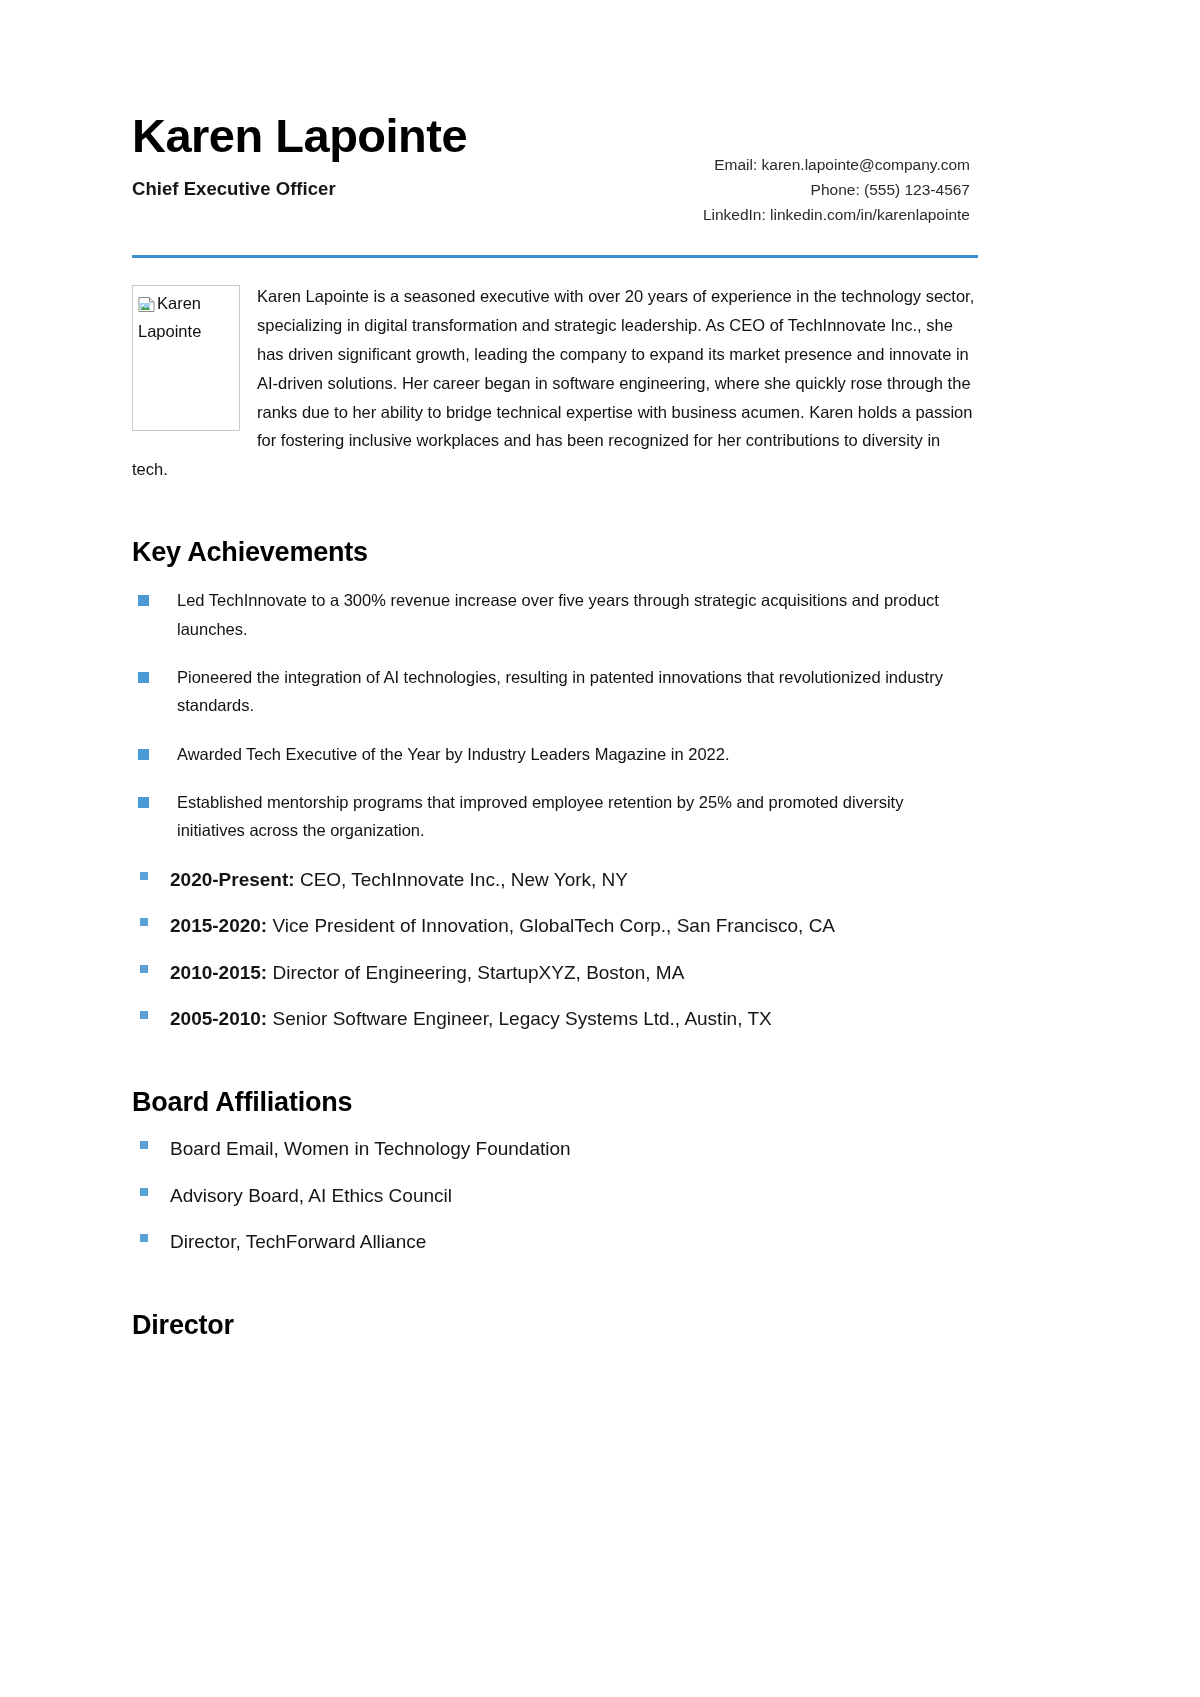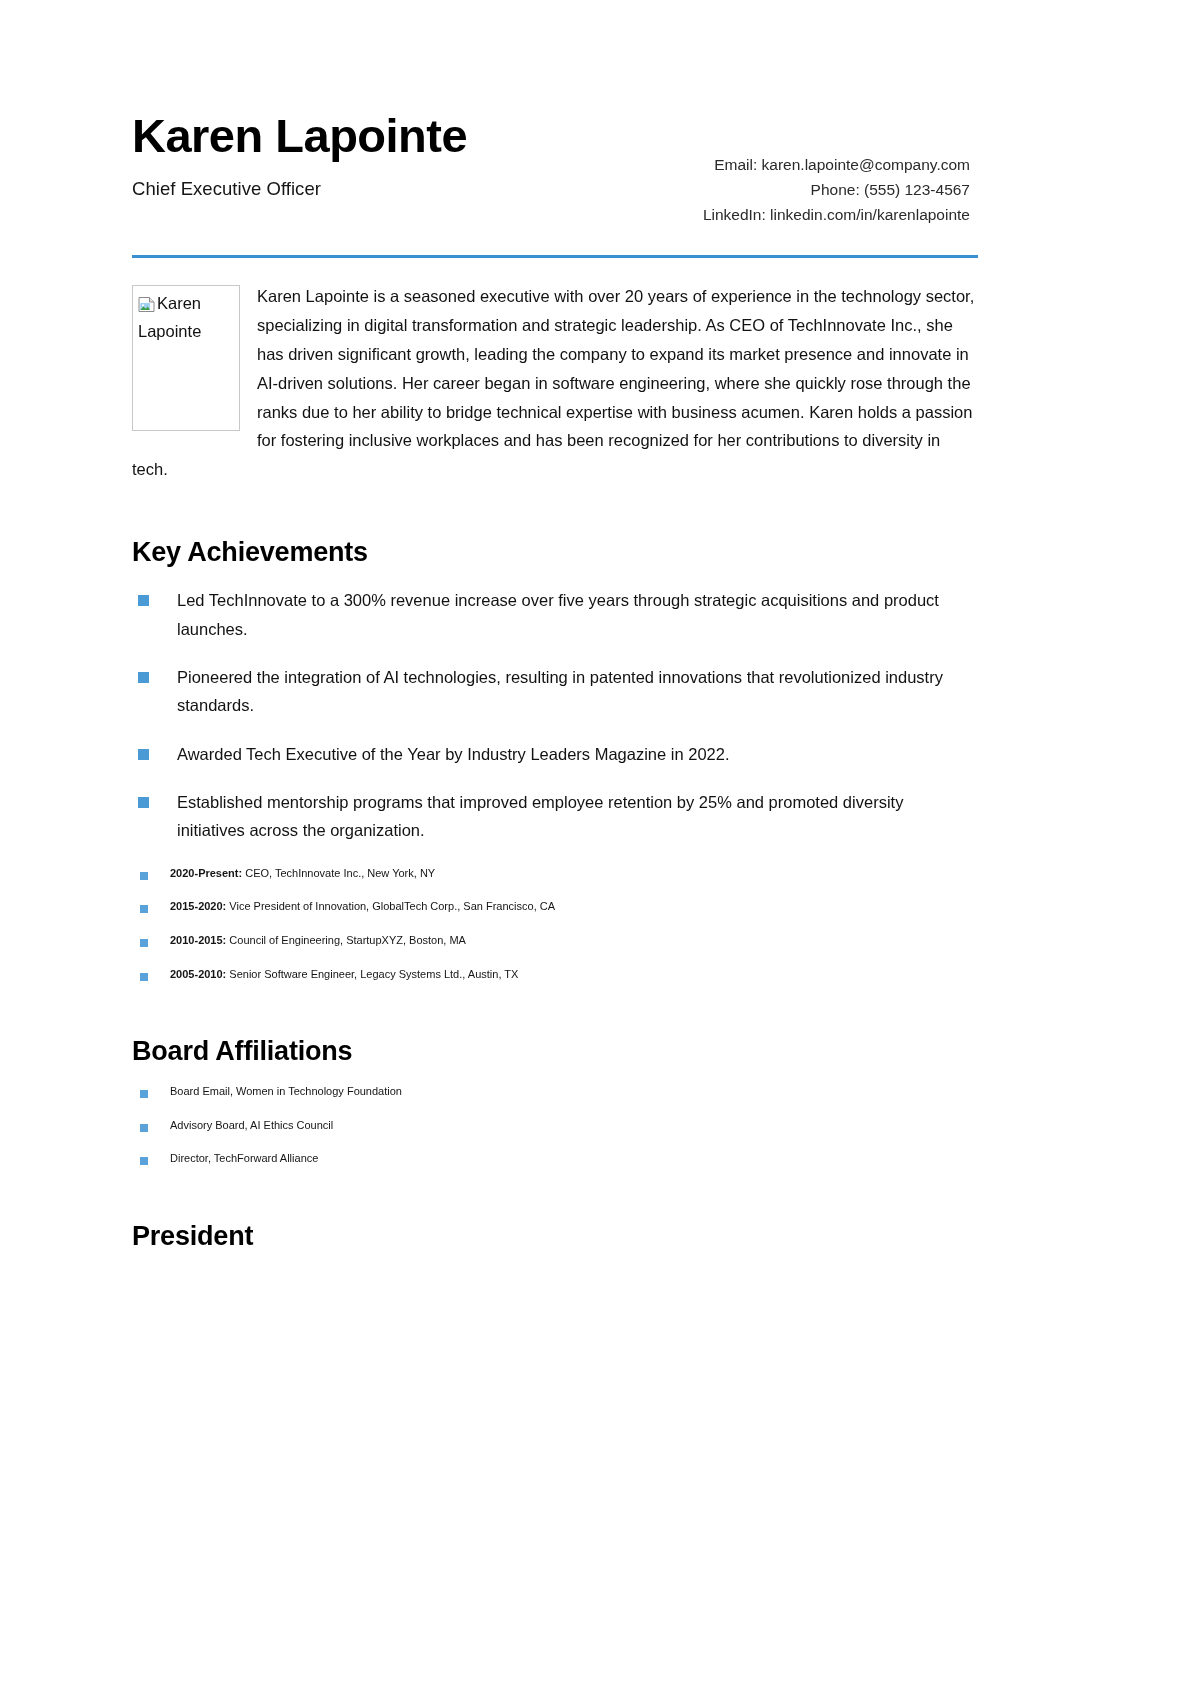--- a/index.html
+++ b/index.html
@@ -38,21 +38,21 @@
     font-size: 47px;
     line-height: 1.04;
     font-weight: bold;
     letter-spacing: -0.5px;
     margin: 0 0 0 0;
     font-stretch: condensed;
     color: #000000;
   }
   .job-title {
     font-size: 18.5px;
-    font-weight: normal;
+    font-weight: bold;
     margin: 17px 0 0 0;
     color: #161616;
     letter-spacing: 0.05px;
   }
   .contact {
     position: absolute;
     right: 8px;
     top: 40px;
     text-align: right;
     font-size: 15.5px;
@@ -142,21 +142,21 @@
   ul.bullets.large > li {
     font-size: 16.5px;
     line-height: 1.72;
     color: #121212;
   }
 
   ul.bullets.small {
     margin-top: 16px;
   }
   ul.bullets.small > li {
-    font-size: 11px;
+    font-size: 19px;
     line-height: 1.6;
     color: #151515;
     padding-left: 38px;
     margin-bottom: 16px;
   }
   ul.bullets.small > li:before {
     left: 8px;
     top: 7px;
     width: 8px;
     height: 8px;
@@ -209,28 +209,28 @@
   <ul class="bullets large">
     <li>Led TechInnovate to a 300% revenue increase over five years through strategic acquisitions and product launches.</li>
     <li>Pioneered the integration of AI technologies, resulting in patented innovations that revolutionized industry standards.</li>
     <li>Awarded Tech Executive of the Year by Industry Leaders Magazine in 2022.</li>
     <li>Established mentorship programs that improved employee retention by 25% and promoted diversity initiatives across the organization.</li>
   </ul>
 
   <ul class="bullets small">
     <li><span class="lead">2020-Present:</span><span> CEO, TechInnovate Inc., New York, NY</span></li>
     <li><span class="lead">2015-2020:</span><span> Vice President of Innovation, GlobalTech Corp., San Francisco, CA</span></li>
-    <li><span class="lead">2010-2015:</span><span> Council of Engineering, StartupXYZ, Boston, MA</span></li>
+    <li><span class="lead">2010-2015:</span><span> Director of Engineering, StartupXYZ, Boston, MA</span></li>
     <li><span class="lead">2005-2010:</span><span> Senior Software Engineer, Legacy Systems Ltd., Austin, TX</span></li>
   </ul>
 
   <h2 class="section-title">Board Affiliations</h2>
   <ul class="bullets small">
     <li><span class="lead"></span><span>Board Email, Women in Technology Foundation</span></li>
     <li><span class="lead"></span><span>Advisory Board, AI Ethics Council</span></li>
     <li><span class="lead"></span><span>Director, TechForward Alliance</span></li>
   </ul>
 
-  <h2 class="section-title">President</h2>
+  <h2 class="section-title">Director</h2>
 
   <div class="spacer-bottom"></div>
 
 </div>
 
 </body></html>

